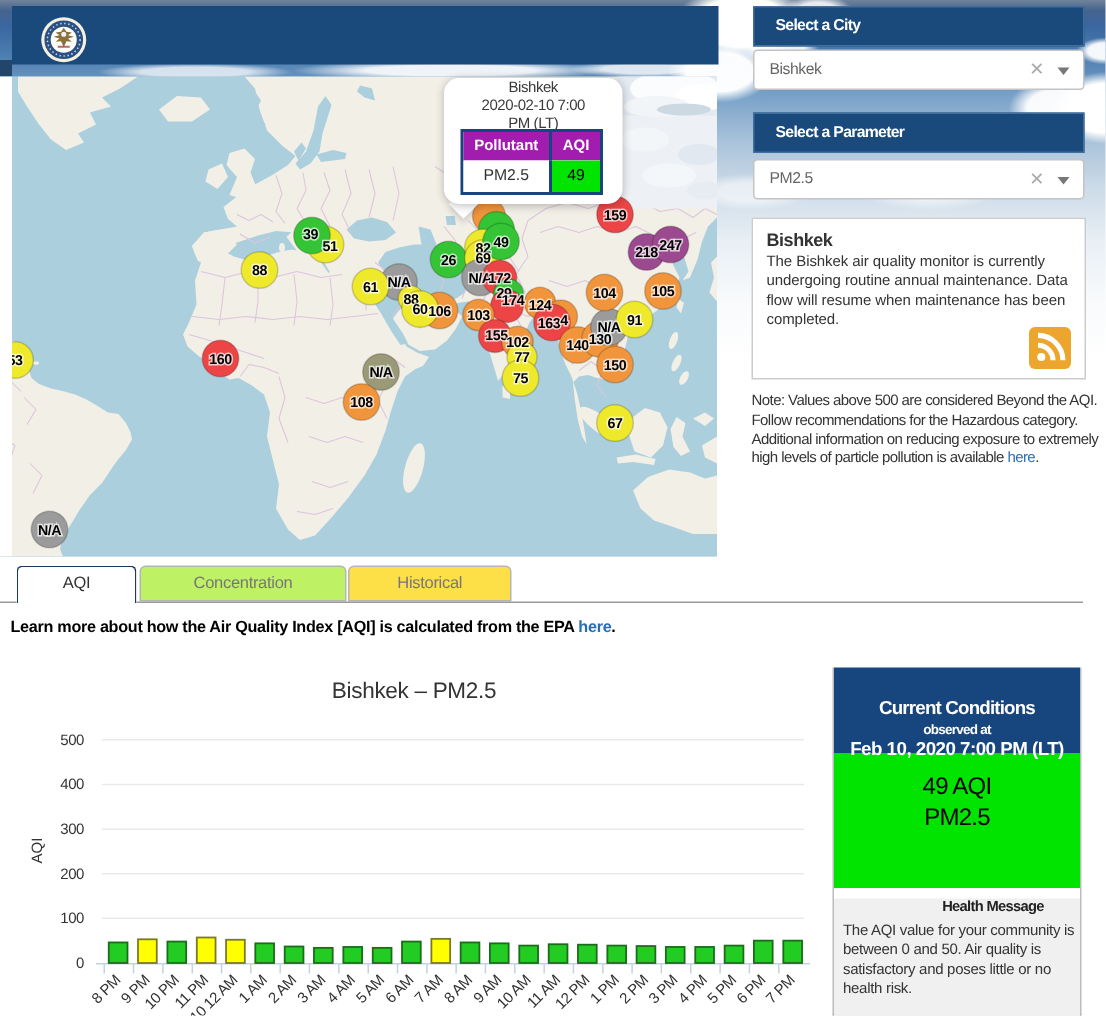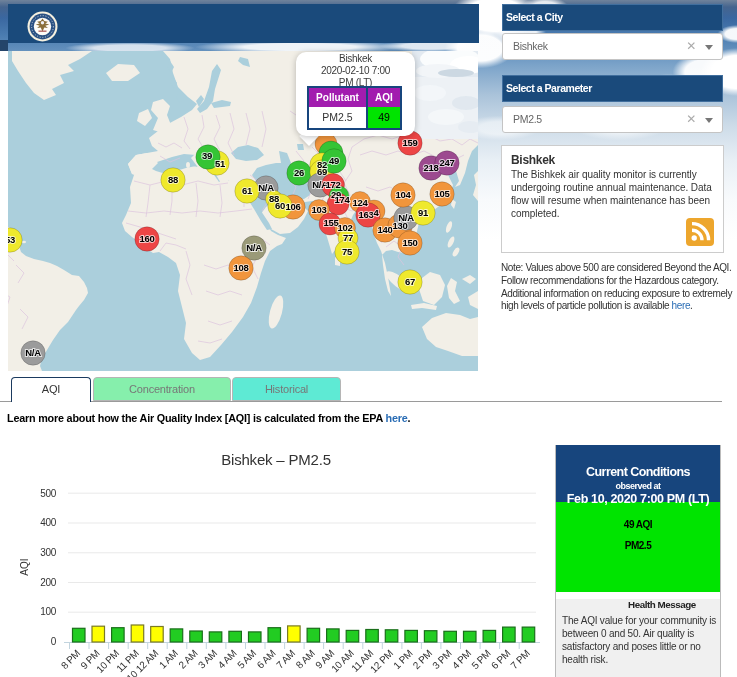--- a/index.html
+++ b/index.html
@@ -16,50 +16,50 @@
 radial-gradient(26px 12px at 737px 34px, rgba(255,255,255,.95) 45%, rgba(255,255,255,0) 75%),
 radial-gradient(46px 30px at 737px 72px, rgba(255,255,255,1) 55%, rgba(255,255,255,0) 80%),
 radial-gradient(44px 26px at 706px 72px, rgba(255,255,255,.95) 48%, rgba(255,255,255,0) 76%),
 radial-gradient(38px 20px at 668px 88px, rgba(255,255,255,.85) 42%, rgba(255,255,255,0) 70%),
 radial-gradient(70px 22px at 620px 125px, rgba(255,255,255,.6) 35%, rgba(255,255,255,0) 70%),
 radial-gradient(60px 18px at 500px 128px, rgba(255,255,255,.55) 35%, rgba(255,255,255,0) 68%),
 linear-gradient(180deg,#70839b 0px,#45648e 7px,#3a67a0 18px,#4a7cb0 35px,#7ba3c9 65px,#aac3da 95px,#ccdbe8 125px,#e8eff5 160px,#f8fafc 200px,#ffffff 240px);}
 #hdr{left:8px;top:4px;width:471px;height:39px;background:#1a4a7b;}
 #hdrtitle{left:59px;top:0;height:39px;line-height:39px;color:#fff;font-size:16px;letter-spacing:-.1px;}
 .whead{left:502px;width:221px;height:27px;background:#1a4a7b;border:1px solid #416f9e;
-color:#fff;font-weight:bold;font-size:10.5px;letter-spacing:-.45px;line-height:25px;padding-left:3px;}
+color:#fff;font-weight:bold;font-size:10.5px;letter-spacing:-.45px;line-height:25px;padding-left:14px;}
 .wsel{left:502px;width:221px;height:27px;background:#fff;border:1px solid #c4c4c4;border-radius:3px;
 color:#666;font-size:10.5px;letter-spacing:-.3px;line-height:25px;padding-left:10px;}
 .selx{position:absolute;right:26px;top:0;color:#aaa;font-size:12px;}
 .selcaret{position:absolute;right:9px;top:11px;width:0;height:0;border-left:4.5px solid transparent;
 border-right:4.5px solid transparent;border-top:5.5px solid #777;}
 #infobox{left:501px;top:145px;width:223px;height:108px;background:#fff;border:1px solid #ccc;}
 #infobox h4{margin:7px 0 2px 9px;font-size:12px;color:#333;letter-spacing:-.3px;}
 #infobox p{margin:0 0 0 9px;font-size:10px;letter-spacing:-.05px;line-height:12.9px;color:#333;white-space:nowrap;}
 #rss{position:absolute;right:9px;bottom:6px;width:28px;height:28px;border-radius:4px;background:#eda62d;}
 #note{left:501px;top:262px;width:260px;font-size:10px;letter-spacing:-.38px;line-height:12.8px;color:#333;white-space:nowrap;}
 a{color:#2a6db5;text-decoration:none;}
 #map{left:0;top:51px;width:478px;height:320px;background:#a9cedd;}
 #tabs{left:0;top:377px;width:737px;height:25px;}
 .tab{position:absolute;top:0;height:24px;border-radius:4px 4px 0 0;font-size:11px;letter-spacing:-.2px;
 text-align:center;line-height:23px;}
 #tab1{left:11px;width:80px;background:#fff;border:1px solid #1b3a5f;border-bottom:none;color:#333;z-index:3;height:25px;}
-#tab2{left:93px;width:138px;background:#86efac;border:1px solid #b5b5b5;color:#777;}
-#tab3{left:232px;width:109px;background:#5eead4;border:1px solid #b5b5b5;color:#777;}
+#tab2{left:93px;width:138px;background:#bef264;border:1px solid #b5b5b5;color:#777;}
+#tab3{left:232px;width:109px;background:#fde047;border:1px solid #b5b5b5;color:#777;}
 #tabline{position:absolute;left:0px;top:24px;width:722px;height:1px;background:#9a9a9a;z-index:1;}
 #tab1mask{position:absolute;left:11px;top:24px;width:80px;height:1px;background:#fff;z-index:2;}
 #learn{left:7px;top:412px;font-size:10.8px;font-weight:600;letter-spacing:-.2px;color:#000;}
 #learn a{font-weight:600;}
 #ccbox{left:555px;top:445px;width:166px;height:232px;border:1px solid #bbb;border-top:none;}
 #cchead{background:#17457d;color:#fff;text-align:center;height:57px;padding-top:20px;}
 #cc1{font-size:12.5px;font-weight:bold;letter-spacing:-.55px;}
 #cc2{font-size:9px;font-weight:bold;letter-spacing:-.5px;margin-top:2px;}
 #cc3{font-size:12.5px;font-weight:bold;letter-spacing:-.35px;margin-top:1px;}
 #ccgreen{background:#00e400;height:90px;text-align:center;color:#000;padding-top:12px;}
-#ccgreen div{font-size:10px;font-weight:bold;letter-spacing:-.5px;line-height:21px;}
+#ccgreen div{font-size:16px;font-weight:normal;letter-spacing:-.5px;line-height:21px;}
 #ccgrey{background:#f0f0f0;height:85px;}
 #cchm{font-size:9.8px;font-weight:bold;letter-spacing:-.45px;color:#222;text-align:center;margin-top:7px;padding-left:48px;}
 #cctext{font-size:10px;letter-spacing:-.2px;line-height:13.1px;color:#333;margin:4px 0 0 6px;white-space:nowrap;}
 #popup{left:296px;top:52px;width:119px;height:84px;background:#fff;border-radius:10px;
 box-shadow:0 1px 6px rgba(0,0,0,.25);z-index:10;}
 #ptail{left:302px;top:129px;width:14px;height:14px;background:#fff;transform:rotate(45deg);z-index:9;
 box-shadow:2px 2px 4px rgba(0,0,0,.15);}
 #popup .ptxt{text-align:center;font-size:10px;letter-spacing:-.3px;line-height:11.9px;color:#3a3a3a;padding-top:1px;}
 #ptable{position:absolute;left:11px;top:33.5px;width:95px;border:2px solid #17457d;}
 #ptable .hrow{display:flex;background:#a21caf;color:#fff;font-weight:bold;font-size:10px;height:19px;}

